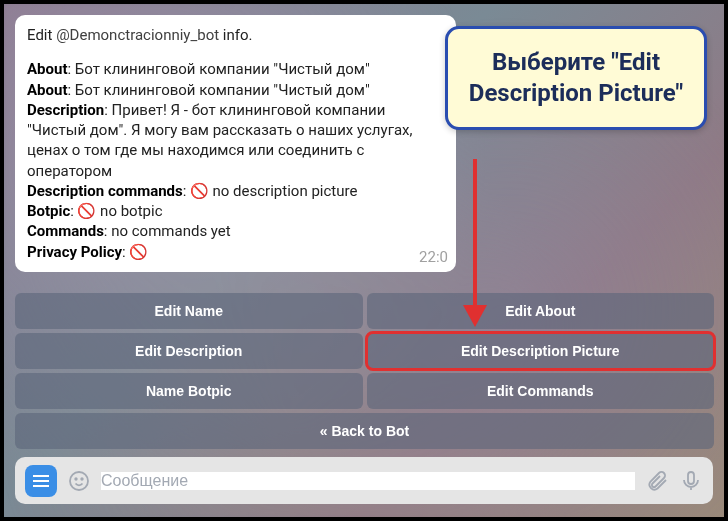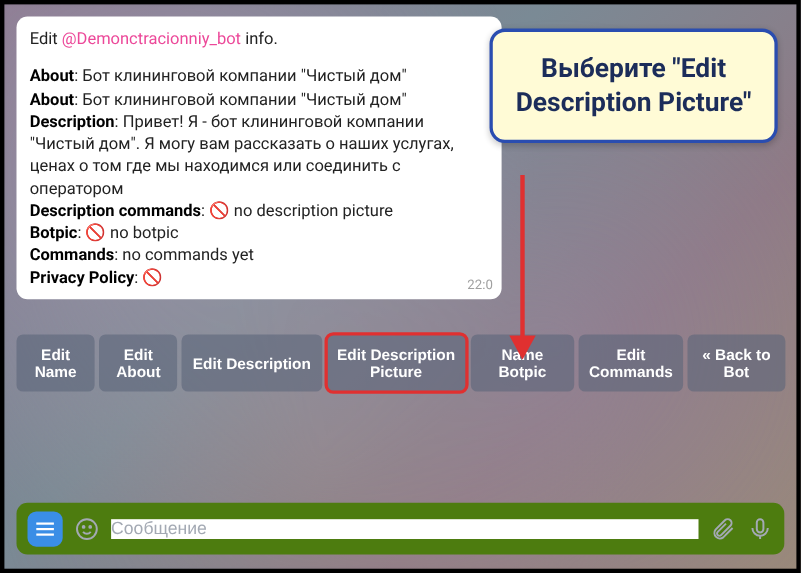--- a/index.html
+++ b/index.html
@@ -22,31 +22,31 @@
     position: absolute;
     top: 11px; left: 11px;
     width: 441px;
     background: #fff;
     border-radius: 10px;
     padding: 10px 12px;
     font-size: 15px;
     line-height: 1.35;
     color: #222;
   }
-  .msg-link { color: #ec4899; }
+  .msg-link { color: #404040; }
   .msg-field { font-weight: bold; color: #000; }
   .msg-time {
     position: absolute; bottom: 5px; right: 8px;
-    font-size: 12px; color: #a0a0a0;
+    font-size: 15px; color: #a0a0a0;
   }
   .inline-kb {
     position: absolute;
-    top: 300px; left: 11px;
+    top: 289px; left: 11px;
     width: 699px;
-    display: flex; flex-direction: row; gap: 4px; justify-content: center;
+    display: flex; flex-direction: column; gap: 4px; justify-content: center;
   }
   .kb-row { display: flex; gap: 4px; }
   .kb-btn {
     flex: 1;
     background: rgba(90,100,120,0.58);
     color: #fff;
     font-size: 14px;
     font-weight: 600;
     text-align: center;
     padding: 10px 6px;
@@ -55,21 +55,21 @@
     cursor: pointer;
   }
   .kb-btn.highlight {
     outline: 3px solid #e03030;
     outline-offset: -1px;
   }
   .input-bar {
     position: absolute;
     left: 11px; right: 11px; bottom: 13px;
     height: 47px;
-    background: #4d7c0f;
+    background: #e5e5e5;
     border-radius: 10px;
     display: flex;
     align-items: center;
     padding: 0 10px;
     gap: 10px;
   }
   .menu-btn {
     width: 32px; height: 32px;
     background: #3a8ee6;
     border-radius: 8px;

